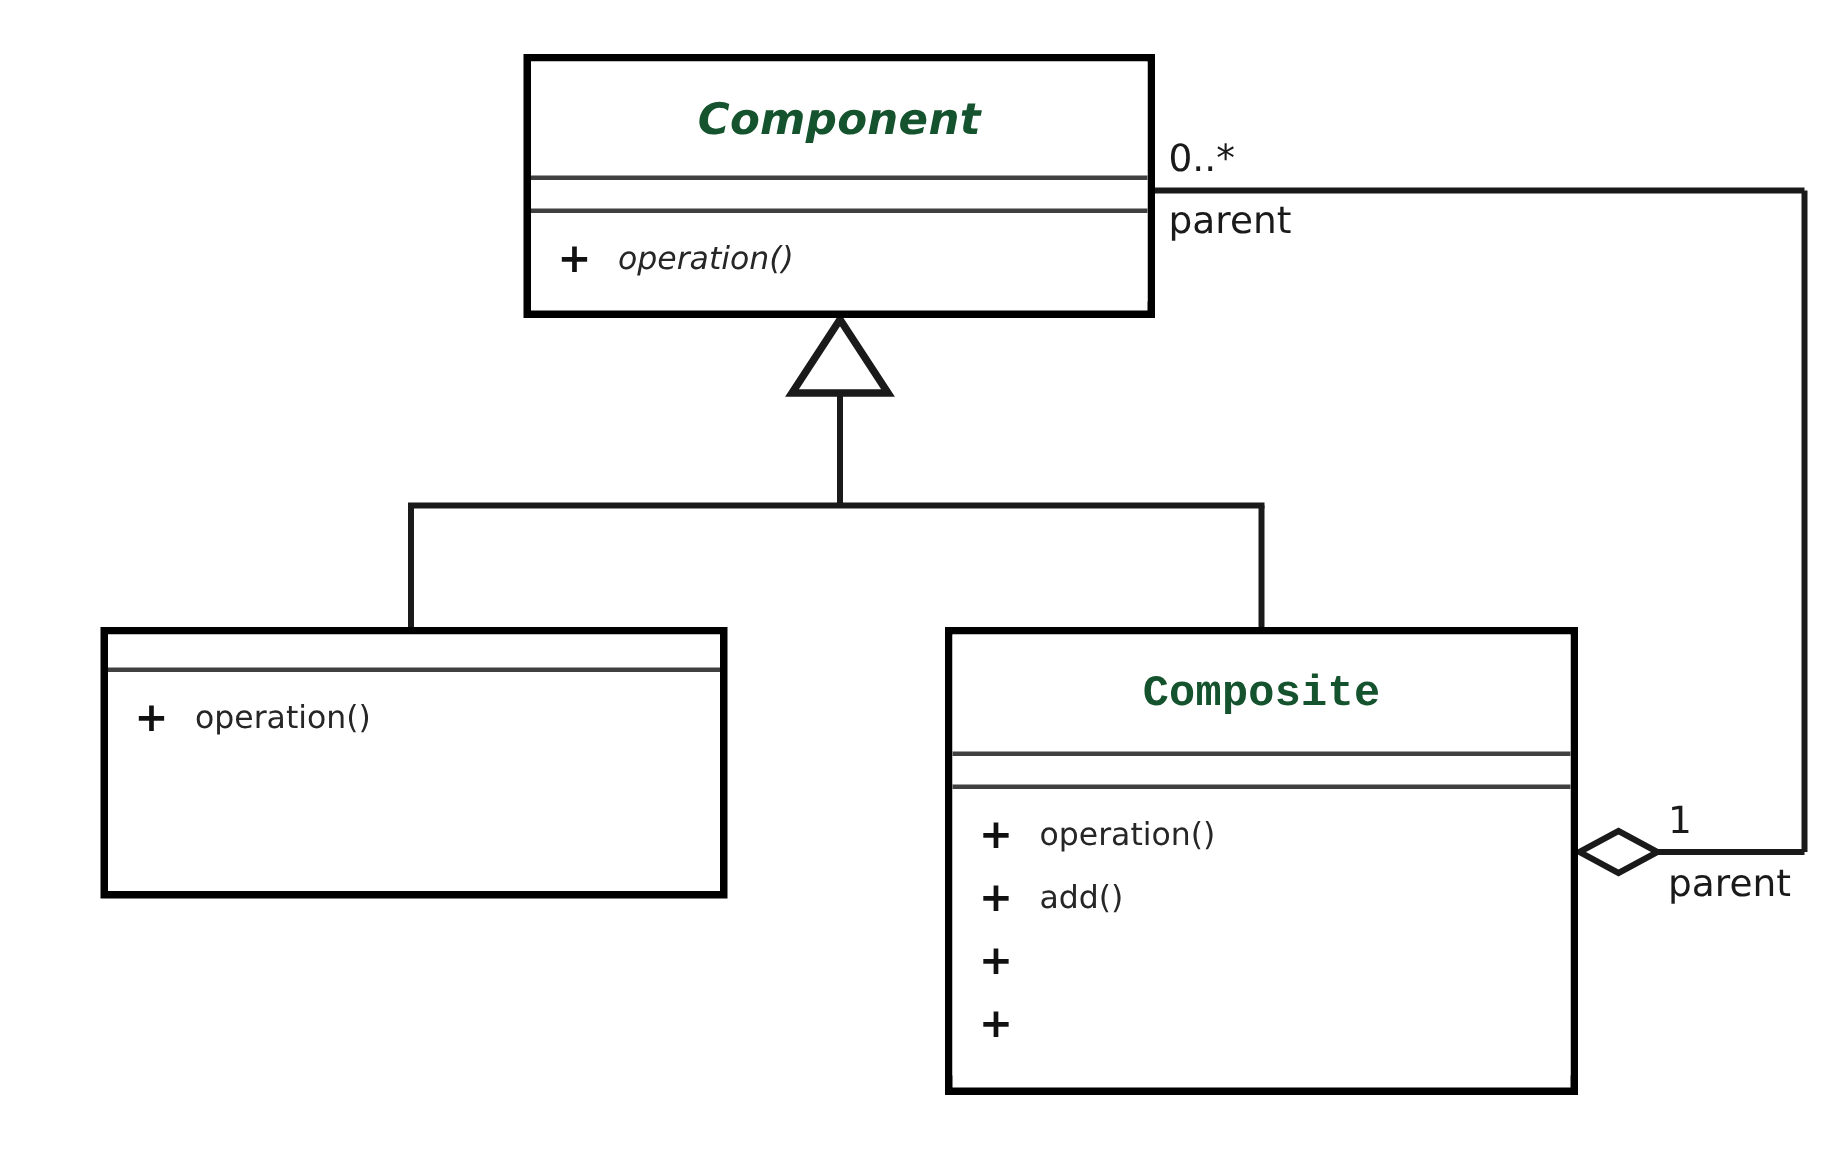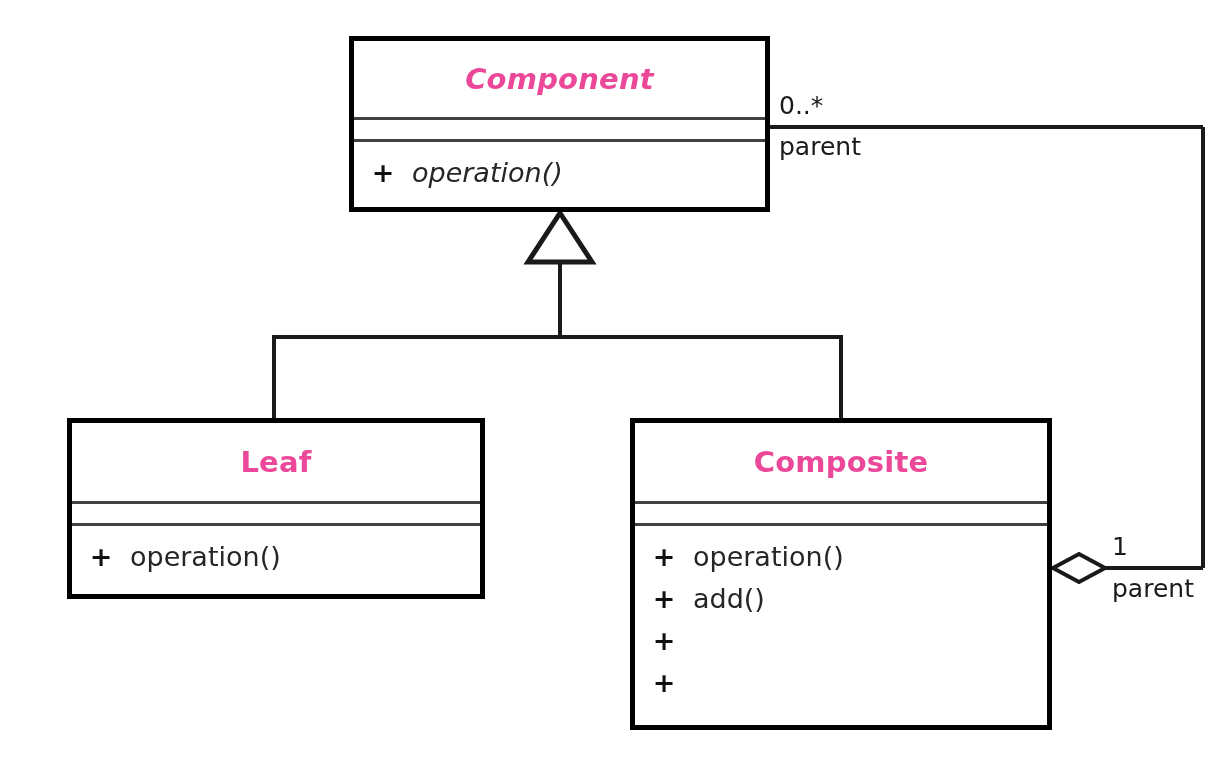--- a/index.html
+++ b/index.html
@@ -43,21 +43,21 @@
   .compartment + .compartment {
     border-top: 3px solid #404040;
   }
   .class-name {
     display: flex;
     align-items: center;
     justify-content: center;
     font-weight: bold;
     font-size: 29px;
     letter-spacing: 0.2px;
-    color: #ec4899;
+    color: #14532d;
   }
   .class-name.abstract {
     font-style: italic;
   }
   .attributes {
     height: 22px;
   }
   .members {
     padding: 9px 0 0 0;
   }
@@ -71,21 +71,21 @@
   }
   .member-vis {
     width: 58px;
     flex: 0 0 58px;
     text-align: center;
     font-weight: bold;
     font-size: 27px;
     color: #111111;
   }
   .member-name {
-    font-size: 27px;
+    font-size: 21px;
     text-align: right;
   }
   .member-name.abstract {
     font-style: italic;
   }
 
   
   .edge-label {
     position: absolute;
     font-size: 25px;
@@ -137,32 +137,31 @@
     <div class="compartment attributes"></div>
     <div class="compartment members" style="height:62px;">
       <div class="member-row">
         <span class="member-vis">+</span>
         <span class="member-name abstract">operation()</span>
       </div>
     </div>
   </div>
 
   <div class="uml-class" id="class-leaf" style="left:67px; top:418px; width:418px; height:181px;">
-    <div class="compartment class-name" style="height:78px;">Leaf</div>
     <div class="compartment attributes"></div>
     <div class="compartment members" style="height:64px;">
       <div class="member-row">
         <span class="member-vis">+</span>
         <span class="member-name">operation()</span>
       </div>
     </div>
   </div>
 
   <div class="uml-class" id="class-composite" style="left:630px; top:418px; width:422px; height:312px;">
-    <div class="compartment class-name" style="height:78px;">Composite</div>
+    <div class="compartment class-name" style="height:78px;font-family:Liberation Mono, monospace;">Composite</div>
     <div class="compartment attributes"></div>
     <div class="compartment members" style="height:194px;">
       <div class="member-row">
         <span class="member-vis">+</span>
         <span class="member-name">operation()</span>
       </div>
       <div class="member-row">
         <span class="member-vis">+</span>
         <span class="member-name">add()</span>
       </div>

